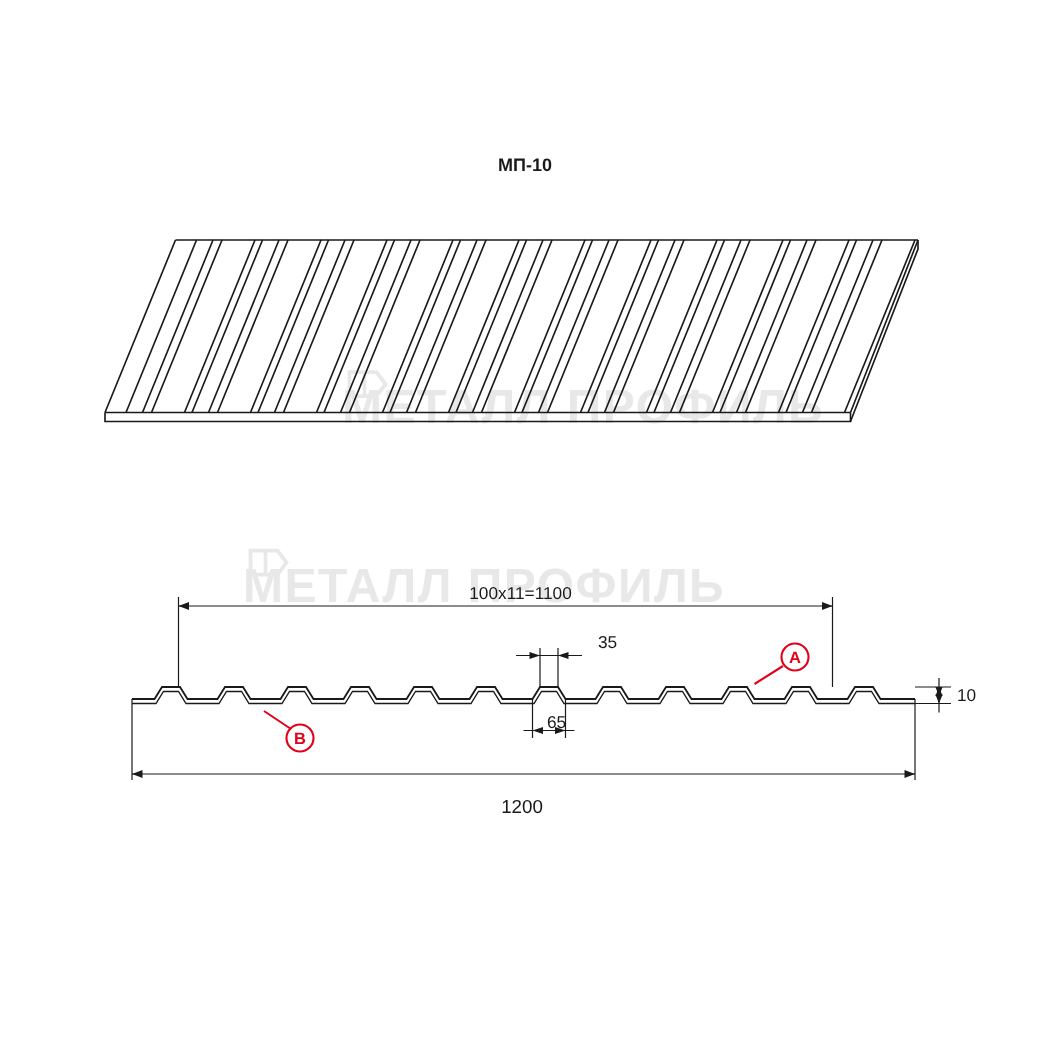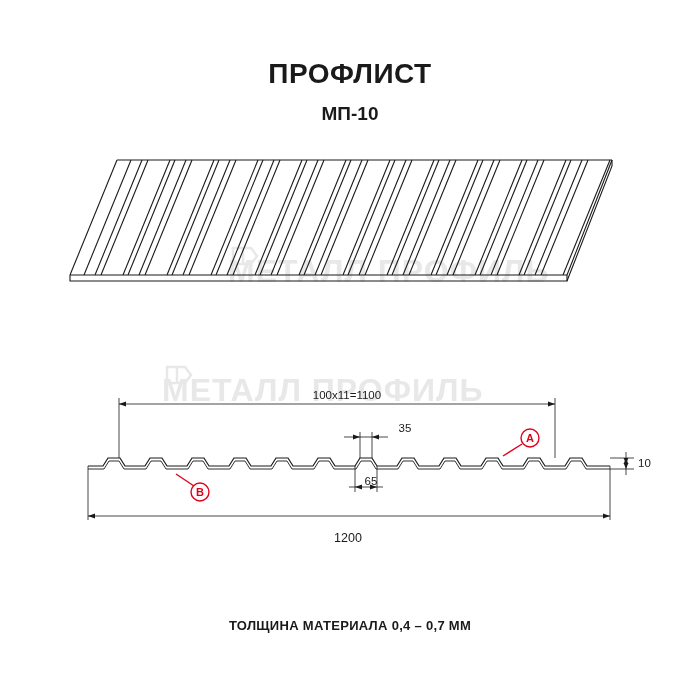--- a/index.html
+++ b/index.html
@@ -30,21 +30,21 @@
     font-weight: bold;
     letter-spacing: 0.5px;
     color: #1a1a1a;
   }
   .subtitle {
     position: absolute;
     top: 103px;
     left: 0;
     width: 700px;
     text-align: center;
-    font-size: 19px;
+    font-size: 12px;
     font-weight: bold;
     color: #1a1a1a;
   }
   .footer-note {
     position: absolute;
     top: 618px;
     left: 0;
     width: 700px;
     text-align: center;
     font-size: 13px;
@@ -67,21 +67,20 @@
     user-select: none;
   }
   .wm-1 { top: 253px; left: 228px; }
   .wm-2 { top: 372px; left: 162px; }
 </style>
 </head>
 <body>
 
 <div class="page">
 
-  <div class="title">ПРОФЛИСТ</div>
   <div class="subtitle">МП-10</div>
 
   <div class="wm wm-1">МЕТАЛЛ ПРОФИЛЬ</div>
   <div class="wm wm-2">МЕТАЛЛ ПРОФИЛЬ</div>
 
   <svg class="svg-layer" width="700" height="700" viewBox="0 0 700 700">
 
     <g opacity="1">
       <path d="M233 248 l18 0 6 8 -6 8 -18 0 z" fill="none" stroke="#e8e8e8" stroke-width="2.5"></path>
       <path d="M243 248 l0 16" fill="none" stroke="#e8e8e8" stroke-width="2.5"></path>
@@ -244,14 +243,13 @@
     <text x="530" y="442" text-anchor="middle" font-family="Liberation Sans, sans-serif" font-size="11" font-weight="bold" fill="#e2001a">A</text>
 
     <g stroke="#e2001a" fill="none" stroke-width="1.4">
       <circle cx="200" cy="492" r="9"></circle>
       <path d="M194 486 L176 474"></path>
     </g>
     <text x="200" y="496" text-anchor="middle" font-family="Liberation Sans, sans-serif" font-size="11" font-weight="bold" fill="#e2001a">B</text>
 
   </svg>
 
-  <div class="footer-note">ТОЛЩИНА МАТЕРИАЛА 0,4 – 0,7 ММ</div>
 </div>
 
 </body></html>

